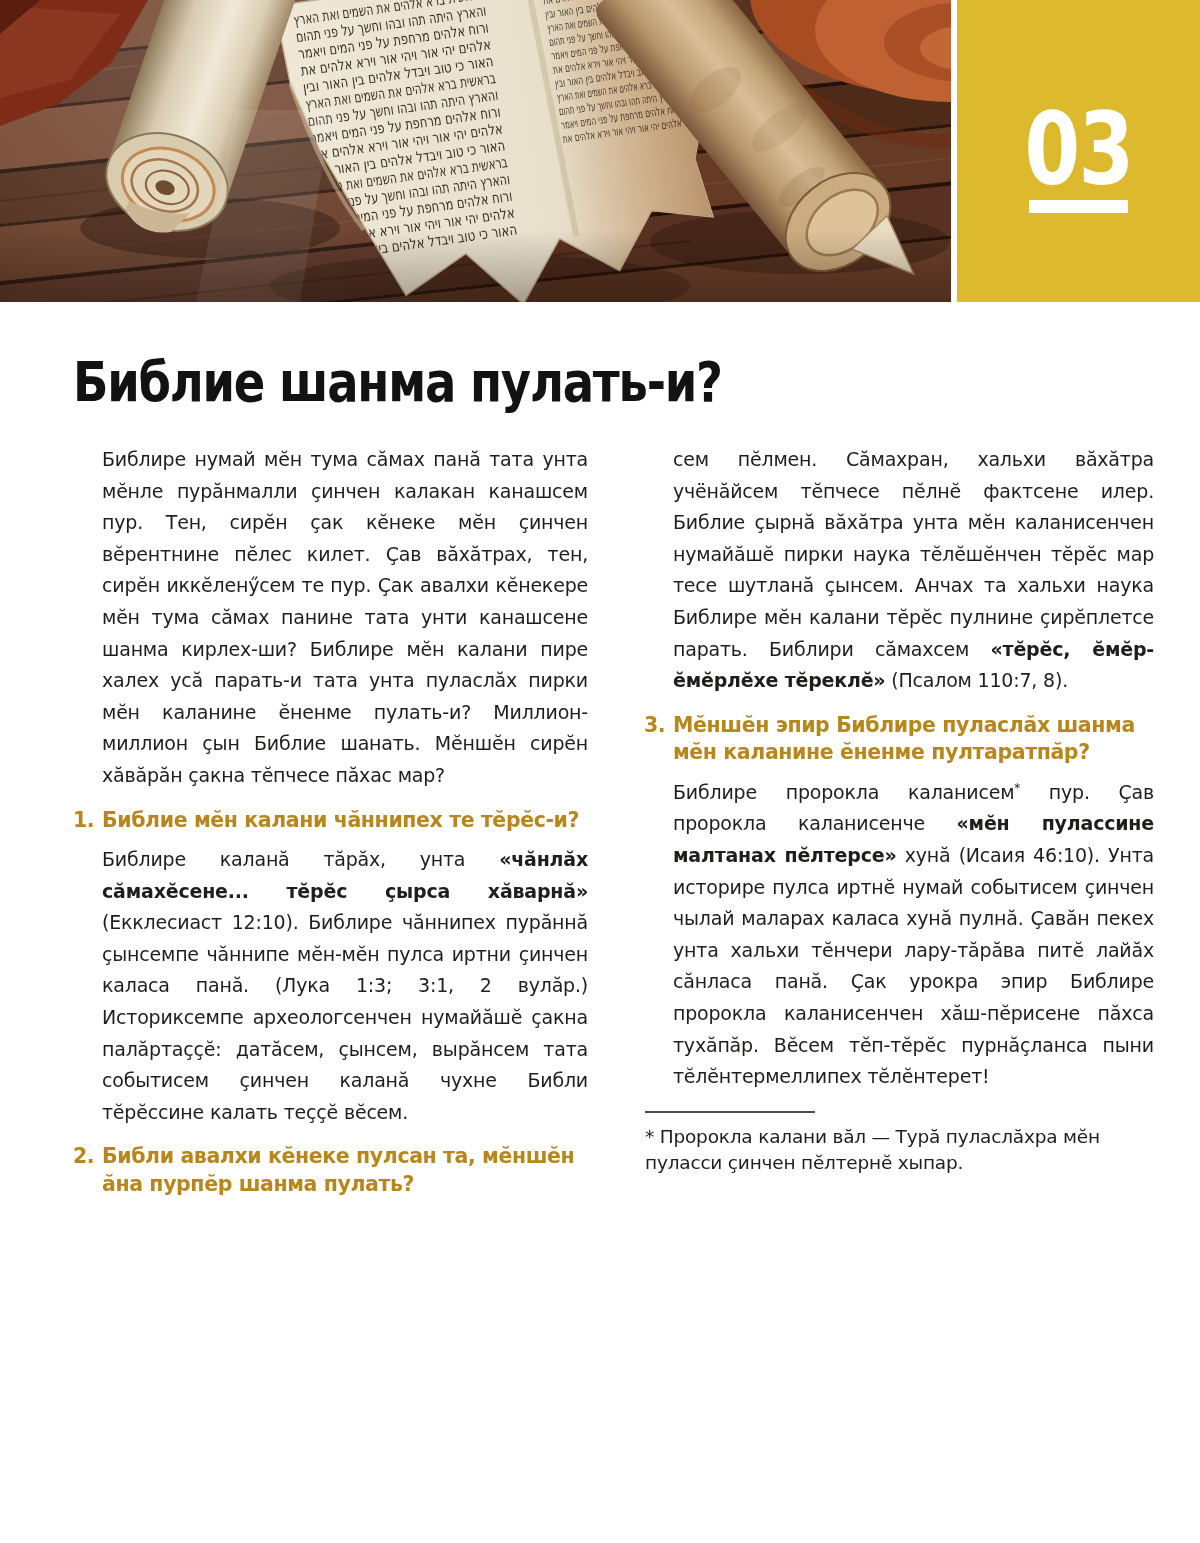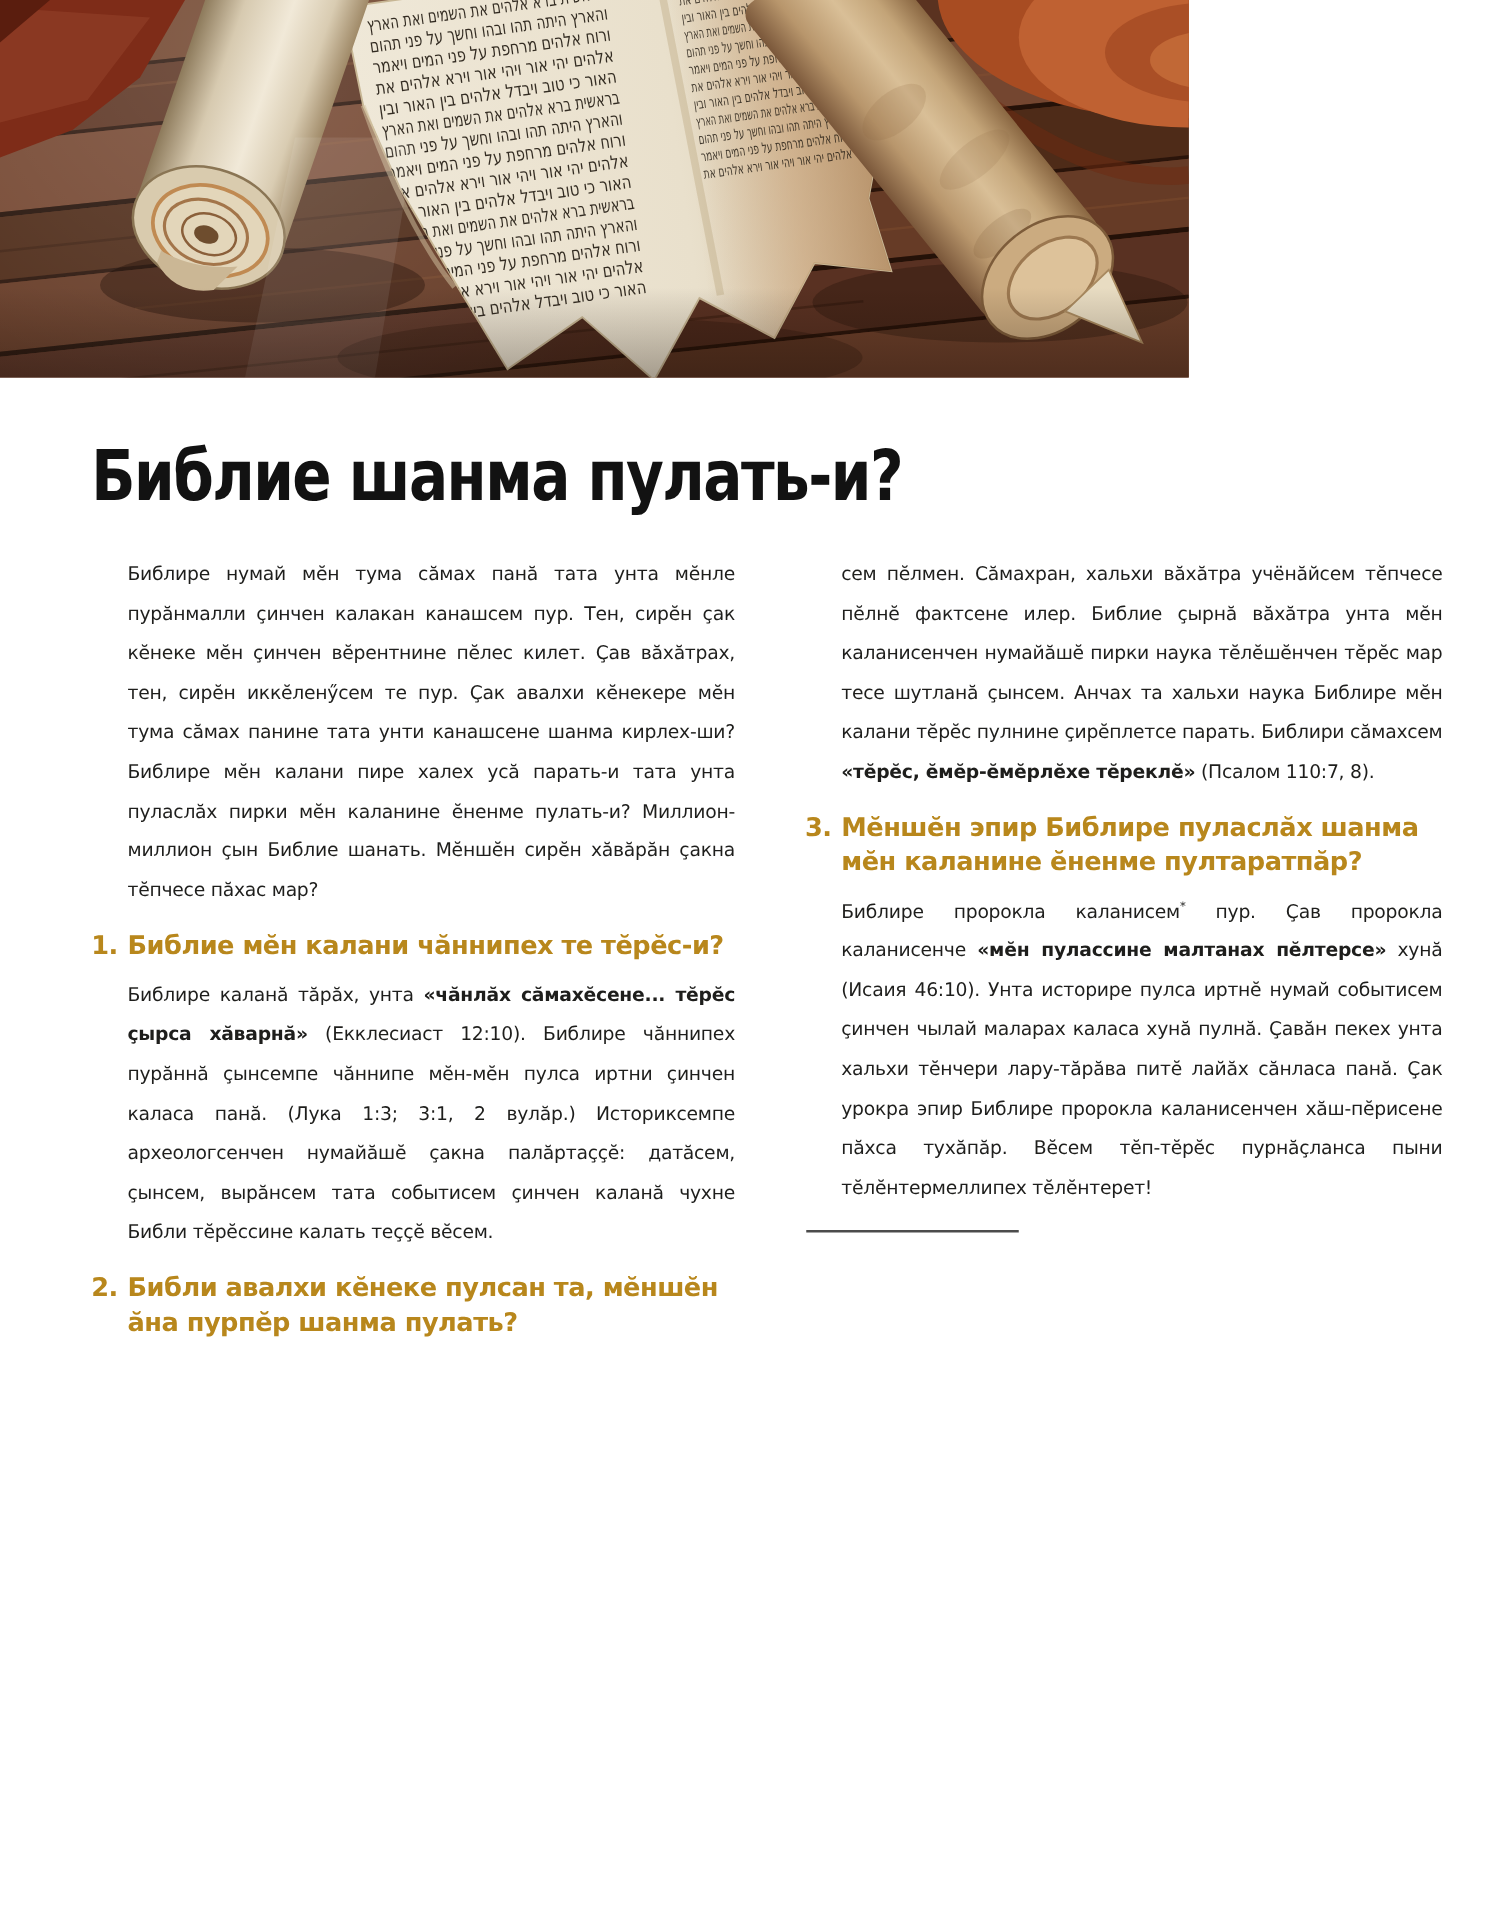--- a/index.html
+++ b/index.html
@@ -19,21 +19,21 @@
   .title {
     position:absolute; left:73px; top:351px; margin:0;
     font-size:56px; line-height:62px; font-weight:bold; color:#121212;
     letter-spacing:-1.5px; transform:scaleX(.83); transform-origin:left top; white-space:nowrap;
   }
   .cols { position:absolute; top:444px; left:0; width:1200px; }
   .col { position:absolute; top:0; }
   .col-left  { left:73px;  width:515px; }
   .col-right { left:644px; width:510px; }
   .para {
-    margin:0 0 0 29px; text-align:justify; font-size:15px; line-height:31.6px;
+    margin:0 0 0 29px; text-align:justify; font-size:19px; line-height:31.6px;
     letter-spacing:-0.2px; color:var(--body-text,#1e1e1c);
   }
   .para b { font-weight:bold; }
   .split { text-align-last:justify; }
   .sec {
     display:grid; grid-template-columns:29px 1fr; margin:15px 0 10px 0;
     color:var(--heading-gold,#b8871c); font-weight:bold; font-size:20.5px;
     line-height:27.5px; letter-spacing:-0.4px;
   }
   .fn-rule { width:170px; height:0; border-top:2px solid #4c4c4c; margin:18px 0 11px 1px; }
@@ -193,20 +193,24 @@
         <ellipse cx="0" cy="0" rx="58" ry="42" fill="#cbab80" stroke="#7d5c3a" stroke-width="2"></ellipse>
         <ellipse cx="3" cy="3" rx="40" ry="27" fill="#ddc29a" stroke="#9c7850" stroke-width="2.5"></ellipse>
         <polygon points="-6,30 26,88 42,26" fill="#e8dcc2" stroke="#a98a60" stroke-width="1.5"></polygon>
       </g>
 
       <polygon points="236,110 332,110 300,302 196,302" fill="#ffffff" opacity="0.09"></polygon>
       <rect x="0" y="230" width="951" height="72" fill="url(#vig)"></rect>
     </g>
   </svg>
 
+  <div class="badge">
+    <div class="badge-num">03</div>
+    <div class="badge-bar"></div>
+  </div>
 
   <h1 class="title">Библие шанма пулать-и?</h1>
 
   <div class="cols">
     <div class="col col-left">
       <p class="para">Библире нумай мӗн тума сӑмах панӑ тата унта мӗнле пурӑнмалли ҫинчен калакан канашсем пур. Тен, сирӗн ҫак кӗнеке мӗн ҫинчен вӗрентнине пӗлес килет. Ҫав вӑхӑтрах, тен, сирӗн иккӗленӳсем те пур. Ҫак авалхи кӗнекере мӗн тума сӑмах панине тата унти канашсене шанма кирлех-ши? Библире мӗн калани пире халех усӑ парать-и тата унта пуласлӑх пирки мӗн каланине ӗненме пулать-и? Миллион-миллион ҫын Библие шанать. Мӗншӗн сирӗн хӑвӑрӑн ҫакна тӗпчесе пӑхас мар?</p>
 
       <div class="sec">
         <span>1.</span>
         <span>Библие мӗн калани чӑннипех те тӗрӗс-и?</span>
@@ -222,15 +226,16 @@
     <div class="col col-right">
       <p class="para">сем пӗлмен. Сӑмахран, хальхи вӑхӑтра учёнӑйсем тӗпчесе пӗлнӗ фактсене илер. Библие ҫырнӑ вӑхӑтра унта мӗн каланисенчен нумайӑшӗ пирки наука тӗлӗшӗнчен тӗрӗс мар тесе шутланӑ ҫынсем. Анчах та хальхи наука Библире мӗн калани тӗрӗс пулнине ҫирӗплетсе парать. Библири сӑмахсем <b>«тӗрӗс, ӗмӗр-ӗмӗрлӗхе тӗреклӗ»</b> (Псалом 110:7, 8).</p>
 
       <div class="sec">
         <span>3.</span>
         <span>Мӗншӗн эпир Библире пуласлӑх шанма мӗн каланине ӗненме пултаратпӑр?</span>
       </div>
       <p class="para">Библире пророкла каланисем<sup>*</sup> пур. Ҫав пророкла каланисенче <b>«мӗн пулассине малтанах пӗлтерсе»</b> хунӑ (Исаия 46:10). Унта историре пулса иртнӗ нумай событисем ҫинчен чылай маларах каласа хунӑ пулнӑ. Ҫавӑн пекех унта хальхи тӗнчери лару-тӑрӑва питӗ лайӑх сӑнласа панӑ. Ҫак урокра эпир Библире пророкла каланисенчен хӑш-пӗрисене пӑхса тухӑпӑр. Вӗсем тӗп-тӗрӗс пурнӑҫланса пыни тӗлӗнтермеллипех тӗлӗнтерет!</p>
 
       <div class="fn-rule"></div>
+      <p class="footnote">* Пророкла калани вӑл — Турӑ пуласлӑхра мӗн пуласси ҫинчен пӗлтернӗ хыпар.</p>
     </div>
   </div>
 </div>
 
 </body></html>

